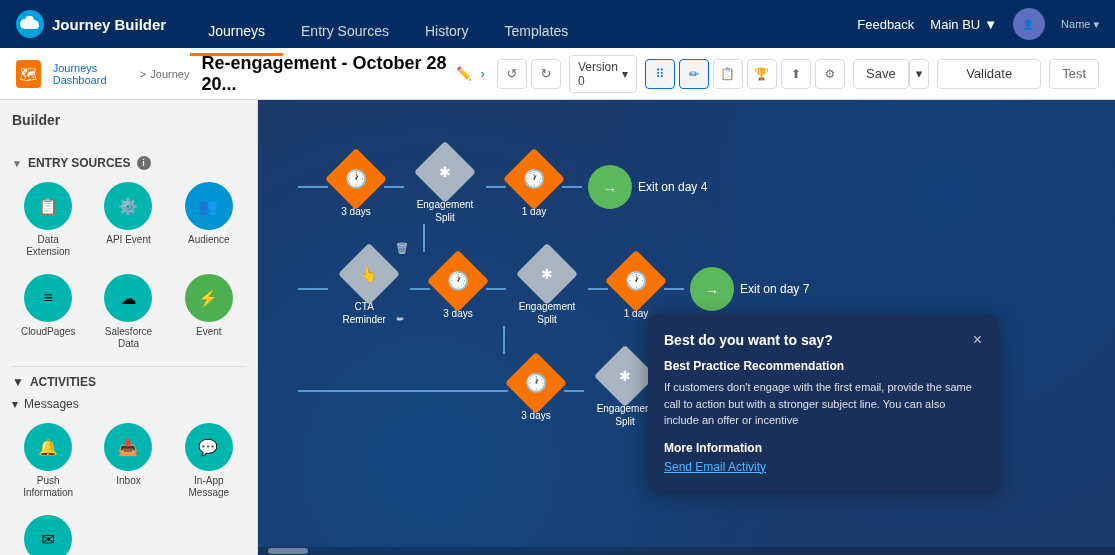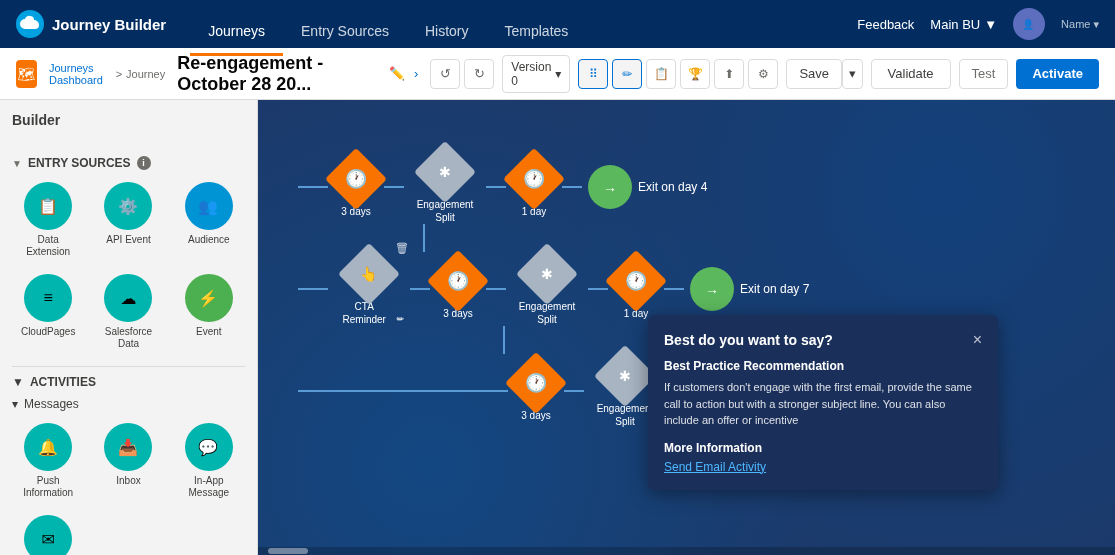--- a/index.html
+++ b/index.html
@@ -46,21 +46,21 @@
     .title-actions { display: flex; align-items: center; gap: 6px; color: #0070d2; cursor: pointer; font-size: 14px; }
     .toolbar-center { margin-left: auto; display: flex; align-items: center; gap: 8px; }
     .undo-redo { display: flex; gap: 4px; }
     .icon-btn { background: white; border: 1px solid #dddbda; border-radius: 4px; width: 30px; height: 30px; display: flex; align-items: center; justify-content: center; cursor: pointer; color: #706e6b; font-size: 13px; }
     .version-select { background: white; border: 1px solid #dddbda; border-radius: 4px; padding: 4px 8px; font-size: 12px; color: #3e3e3c; cursor: pointer; display: flex; align-items: center; gap: 4px; }
     .toolbar-actions { display: flex; gap: 4px; }
     .toolbar-icon-btn { background: white; border: 1px solid #dddbda; border-radius: 4px; width: 30px; height: 30px; display: flex; align-items: center; justify-content: center; cursor: pointer; color: #706e6b; font-size: 12px; }
     .toolbar-icon-btn.active { background: #f4f4f4; border-color: #0070d2; color: #0070d2; }
     .btn-save { background: white; border: 1px solid #dddbda; border-radius: 4px; padding: 0 12px; height: 30px; cursor: pointer; font-size: 13px; color: #3e3e3c; display: flex; align-items: center; gap: 0; }
     .btn-save-arrow { border-left: 1px solid #dddbda; padding: 0 6px; height: 30px; display: flex; align-items: center; cursor: pointer; }
-    .btn-validate { background: white; border: 1px solid #dddbda; border-radius: 4px; padding: 0 16px; height: 30px; cursor: pointer; font-size: 13px; color: #3e3e3c; }
+    .btn-validate { background: white; border: 1px solid #dddbda; border-radius: 4px; padding: 0 28px; height: 30px; cursor: pointer; font-size: 13px; color: #3e3e3c; }
     .btn-test { background: white; border: 1px solid #dddbda; border-radius: 4px; padding: 0 12px; height: 30px; cursor: pointer; font-size: 13px; color: #706e6b; }
     .btn-activate { background: #0070d2; border: none; border-radius: 4px; padding: 0 16px; height: 30px; cursor: pointer; font-size: 13px; color: white; font-weight: bold; }
 
     
     .main-layout { display: flex; height: calc(555px - 48px - 52px); }
 
     
     .sidebar {
       width: 258px; min-width: 258px; background: #f3f3f3; border-right: 1px solid #dddbda; overflow-y: auto; padding: 12px;
     }
@@ -185,21 +185,20 @@
       <button class="toolbar-icon-btn">⚙</button>
     </div>
     <div style="display:flex;">
       <button class="btn-save">
         <span>Save</span>
       </button>
       <button class="btn-save btn-save-arrow">▾</button>
     </div>
     <button class="btn-validate">Validate</button>
     <button class="btn-test">Test</button>
-    <button class="btn-activate">Activate</button>
   </div>
 </div>
 
 <div class="main-layout">
 
   <div class="sidebar">
     <div class="sidebar-title">Builder</div>
     <div class="section-header">
       <span class="chevron">▼</span>
       <span>ENTRY SOURCES</span>

